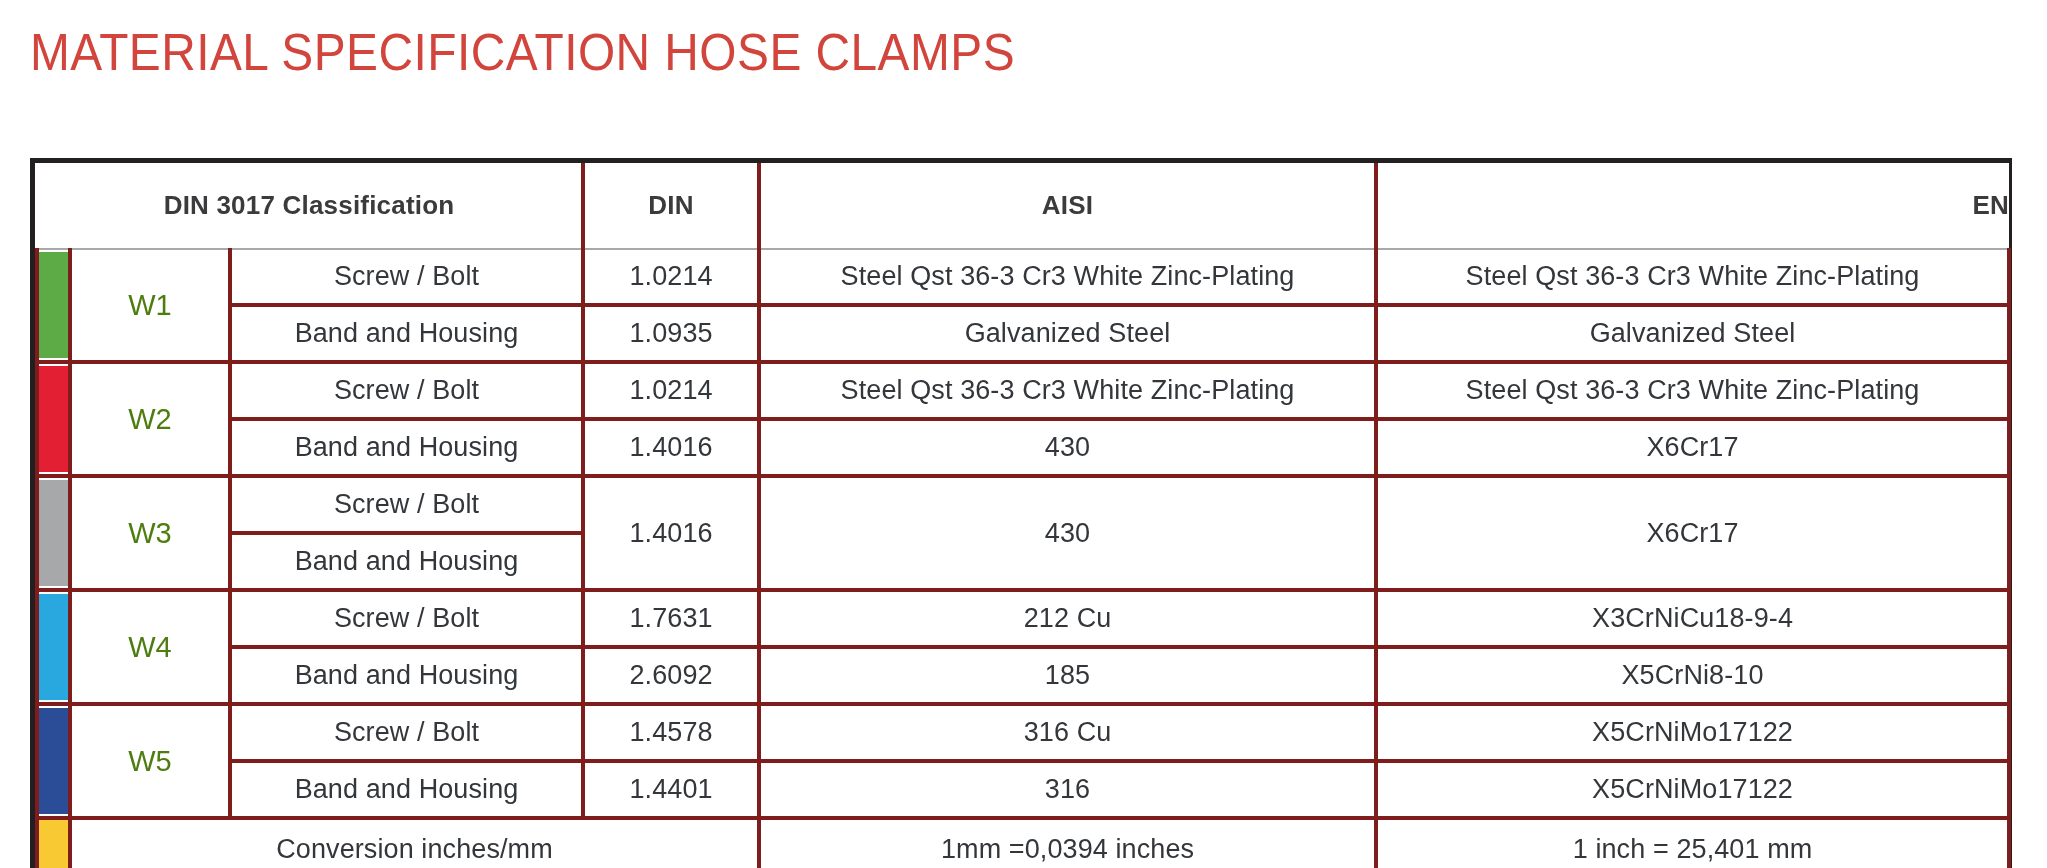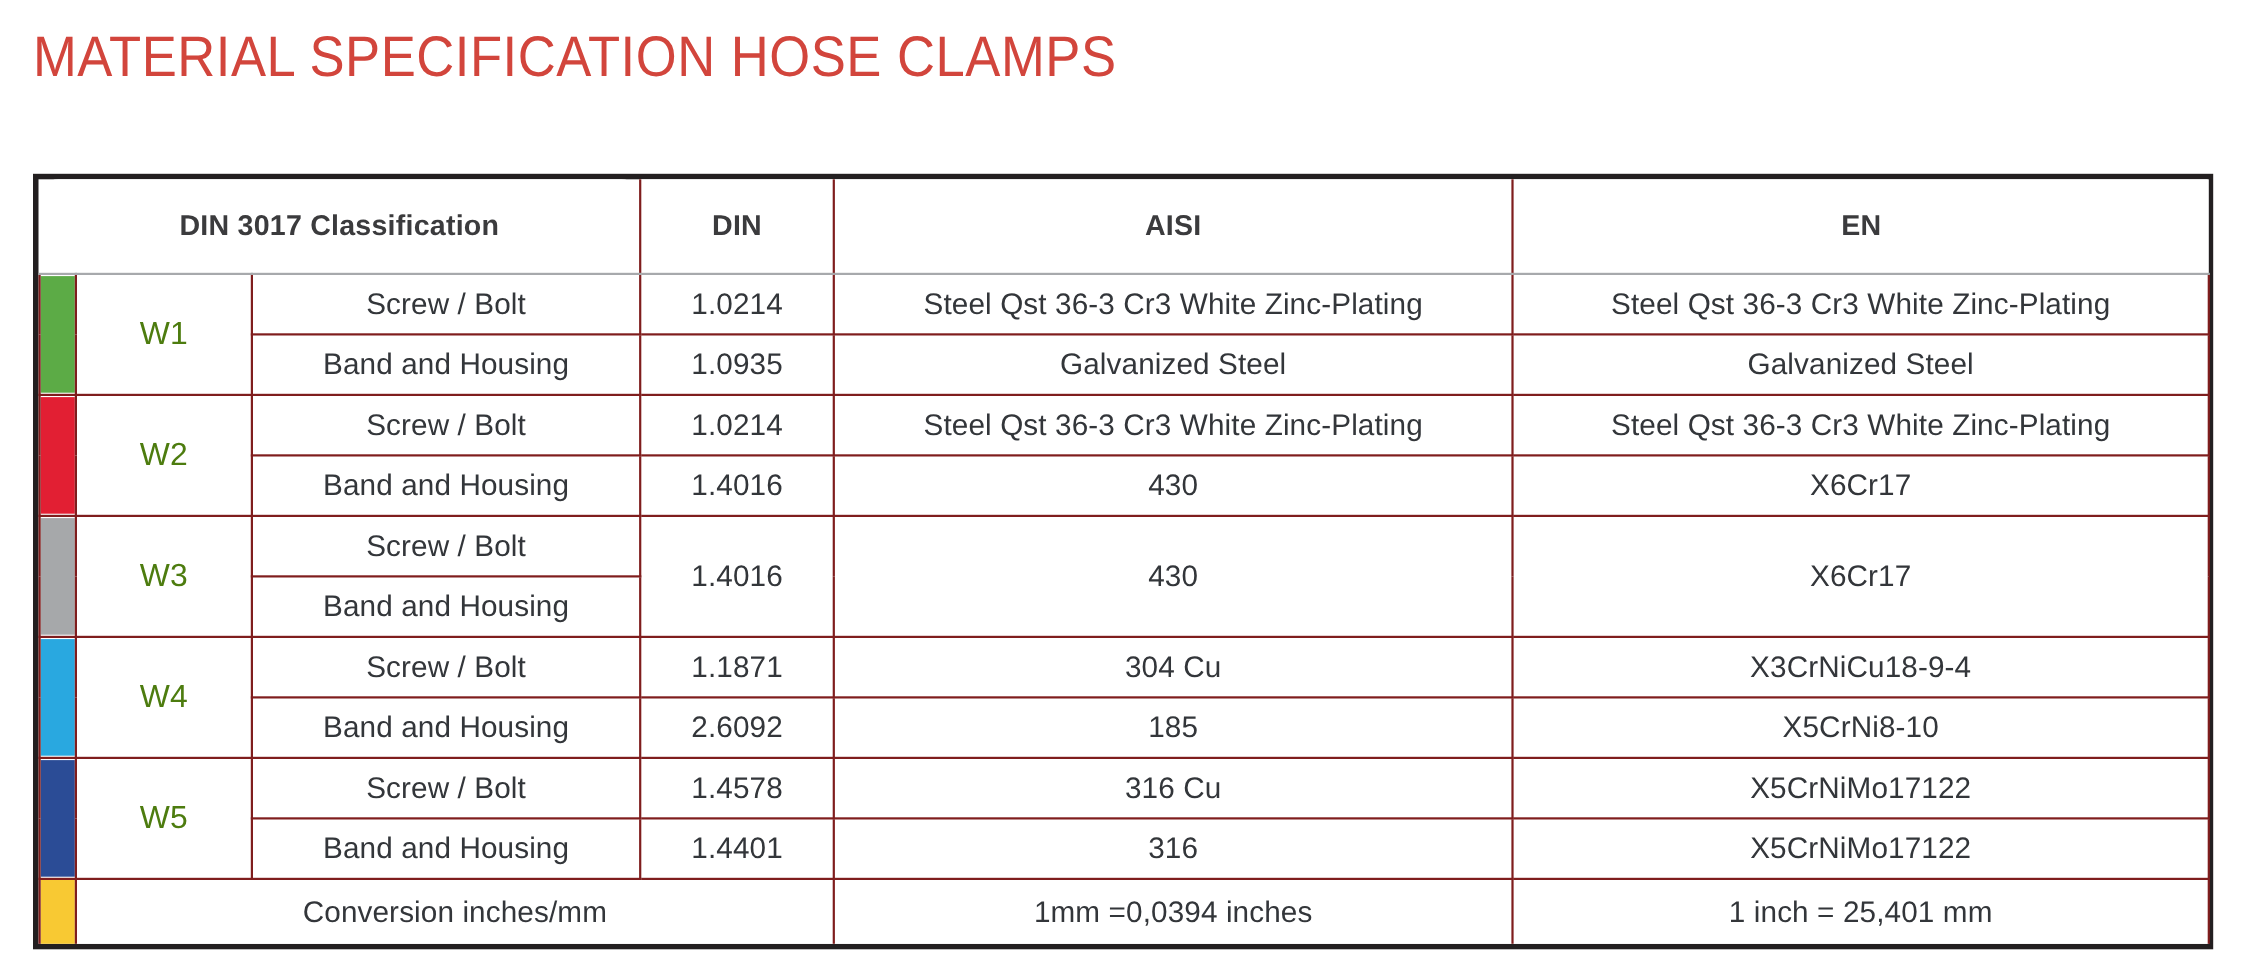--- a/index.html
+++ b/index.html
@@ -48,21 +48,21 @@
     background: #fff;
   }
 
   table.spec {
     border-collapse: collapse;
     width: 100%;
     table-layout: fixed;
   }
 
   table.spec td, table.spec th {
-    border: 2px solid #7f1d1d;
+    border: 4px solid #7f1d1d;
     padding: 0;
     text-align: center;
     vertical-align: middle;
     font-weight: 400;
     background: #fff;
   }
 
   
   col.c-swatch { width: 33px; }
   col.c-wcode  { width: 160px; }
@@ -76,21 +76,21 @@
     height: 85px;
     font-family: "Liberation Sans", sans-serif;
     font-weight: 700;
     font-size: 26px;
     color: #3b3b3d;
     letter-spacing: 0.2px;
     border-top: none;
     border-bottom: 2px solid #a7a9ac;
   }
   tr.head-row th.th-class { border-left: none; border-radius: 17px; }
-  tr.head-row th.th-en { border-right: none; }
+  tr.head-row th.th-en { border-right: none; text-align: right; }
 
   
   td.cell {
     height: 53px;
     font-size: 27px;
     color: #33363a;
     letter-spacing: 0.1px;
     white-space: nowrap;
   }
 
@@ -192,22 +192,22 @@
           </tr>
           <tr>
             <td class="cell">Band and Housing</td>
           </tr>
           <tr class="group-start">
             <td class="swatch" rowspan="2">
               <span class="sw" style="background: rgb(41, 168, 224); height: 106px;"></span>
             </td>
             <td class="cell wcode" rowspan="2">W4</td>
             <td class="cell">Screw / Bolt</td>
-            <td class="cell">1.1871</td>
-            <td class="cell">304 Cu</td>
+            <td class="cell">1.7631</td>
+            <td class="cell">212 Cu</td>
             <td class="cell last-col">X3CrNiCu18-9-4</td>
           </tr>
           <tr>
             <td class="cell">Band and Housing</td>
             <td class="cell">2.6092</td>
             <td class="cell">185</td>
             <td class="cell last-col">X5CrNi8-10</td>
           </tr>
           <tr class="group-start">
             <td class="swatch" rowspan="2">

